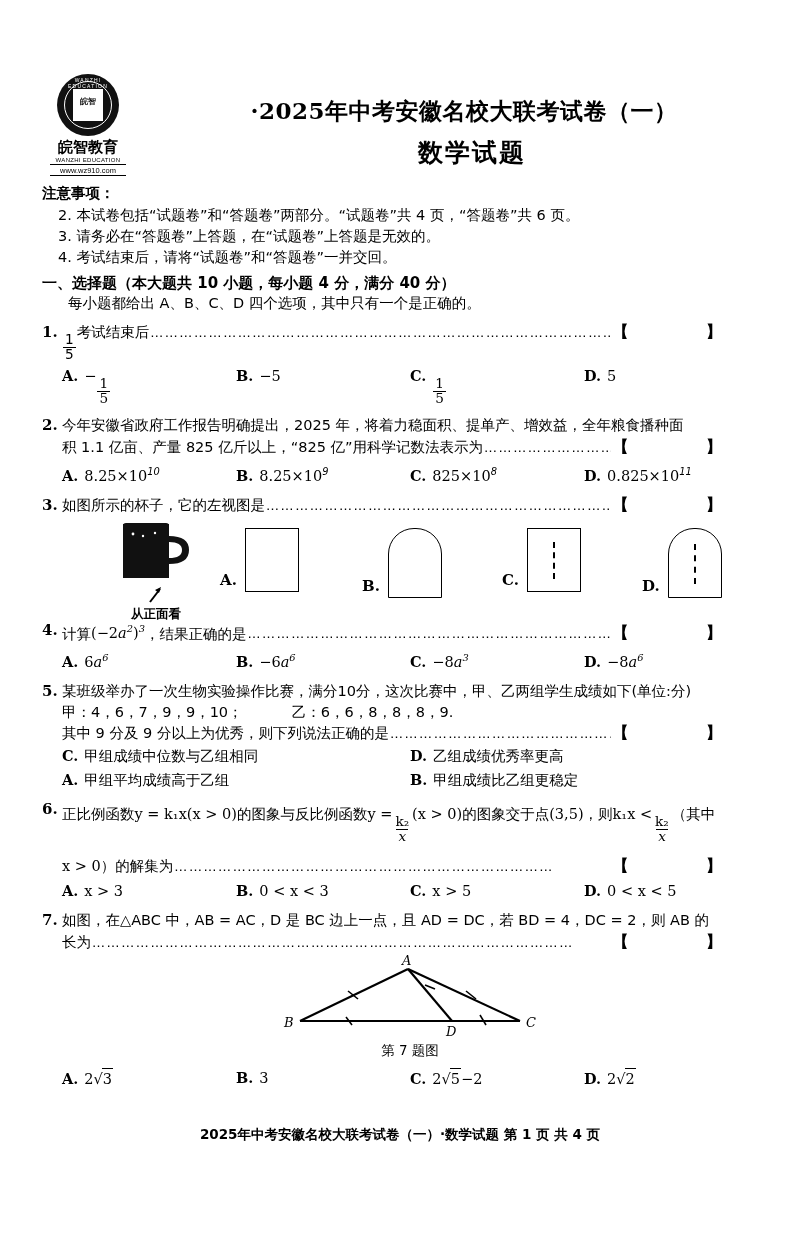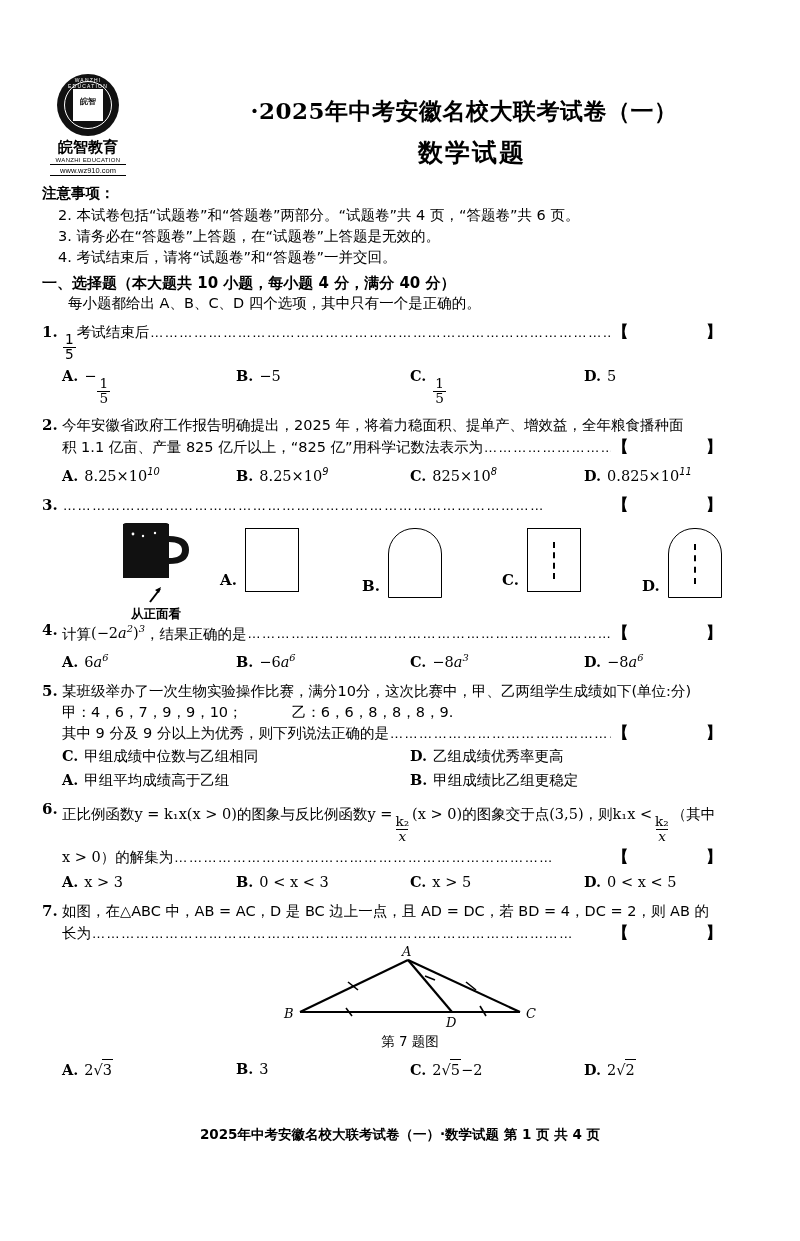--- a/index.html
+++ b/index.html
@@ -402,20 +402,21 @@
         </div>
       </div>
     </div>
   </div>
 
   <div class="q">
     <div class="q-line">
       <div class="q-num">3.</div>
       <div class="q-body">
         <div class="q-stem">
+          <span class="stem-txt">如图所示的杯子，它的左视图是</span>
           <span class="dots">………………………………………………………………………………………</span>
           <span class="brk">【            】</span>
         </div>
 
         <div class="q3-figs">
 
           <div class="cup-box">
             <svg width="78" height="62" viewBox="0 0 78 62">
               <path d="M6 4 h46 v54 h-46 z" fill="#111"></path>
               <rect x="6" y="3" width="46" height="6" rx="3" fill="#111"></rect>
@@ -509,21 +510,21 @@
       <div class="q-body">
         <div style="white-space:nowrap;line-height:30px;">
           <span>正比例函数</span><span class="mathu">y = k₁x(x &gt; 0)</span><span>的图象与反比例函数</span><span class="mathu">y =</span><span class="frac">
                 <span class="num mathu">k₂</span>
                 <span class="den math">x</span>
               </span><span class="mathu">(x &gt; 0)</span><span>的图象交于点</span><span class="mathu">(3,5)</span><span>，则</span><span class="mathu">k₁x &lt;</span><span class="frac">
                 <span class="num mathu">k₂</span>
                 <span class="den math">x</span>
               </span><span>（其中</span>
         </div>
-        <div class="q-stem" style="margin-top:3px;">
+        <div class="q-stem" style="margin-top:12px;">
           <span class="stem-txt"><span class="mathu">x &gt; 0</span><span>）的解集为</span></span>
           <span class="dots">……………………………………………………………………</span>
           <span class="brk">【            】</span>
         </div>
         <div class="opts cols4">
           <div><span class="opt-lbl">A.</span><span class="mathu">x &gt; 3</span></div>
           <div><span class="opt-lbl">B.</span><span class="mathu">0 &lt; x &lt; 3</span></div>
           <div><span class="opt-lbl">C.</span><span class="mathu">x &gt; 5</span></div>
           <div><span class="opt-lbl">D.</span><span class="mathu">0 &lt; x &lt; 5</span></div>
         </div>

